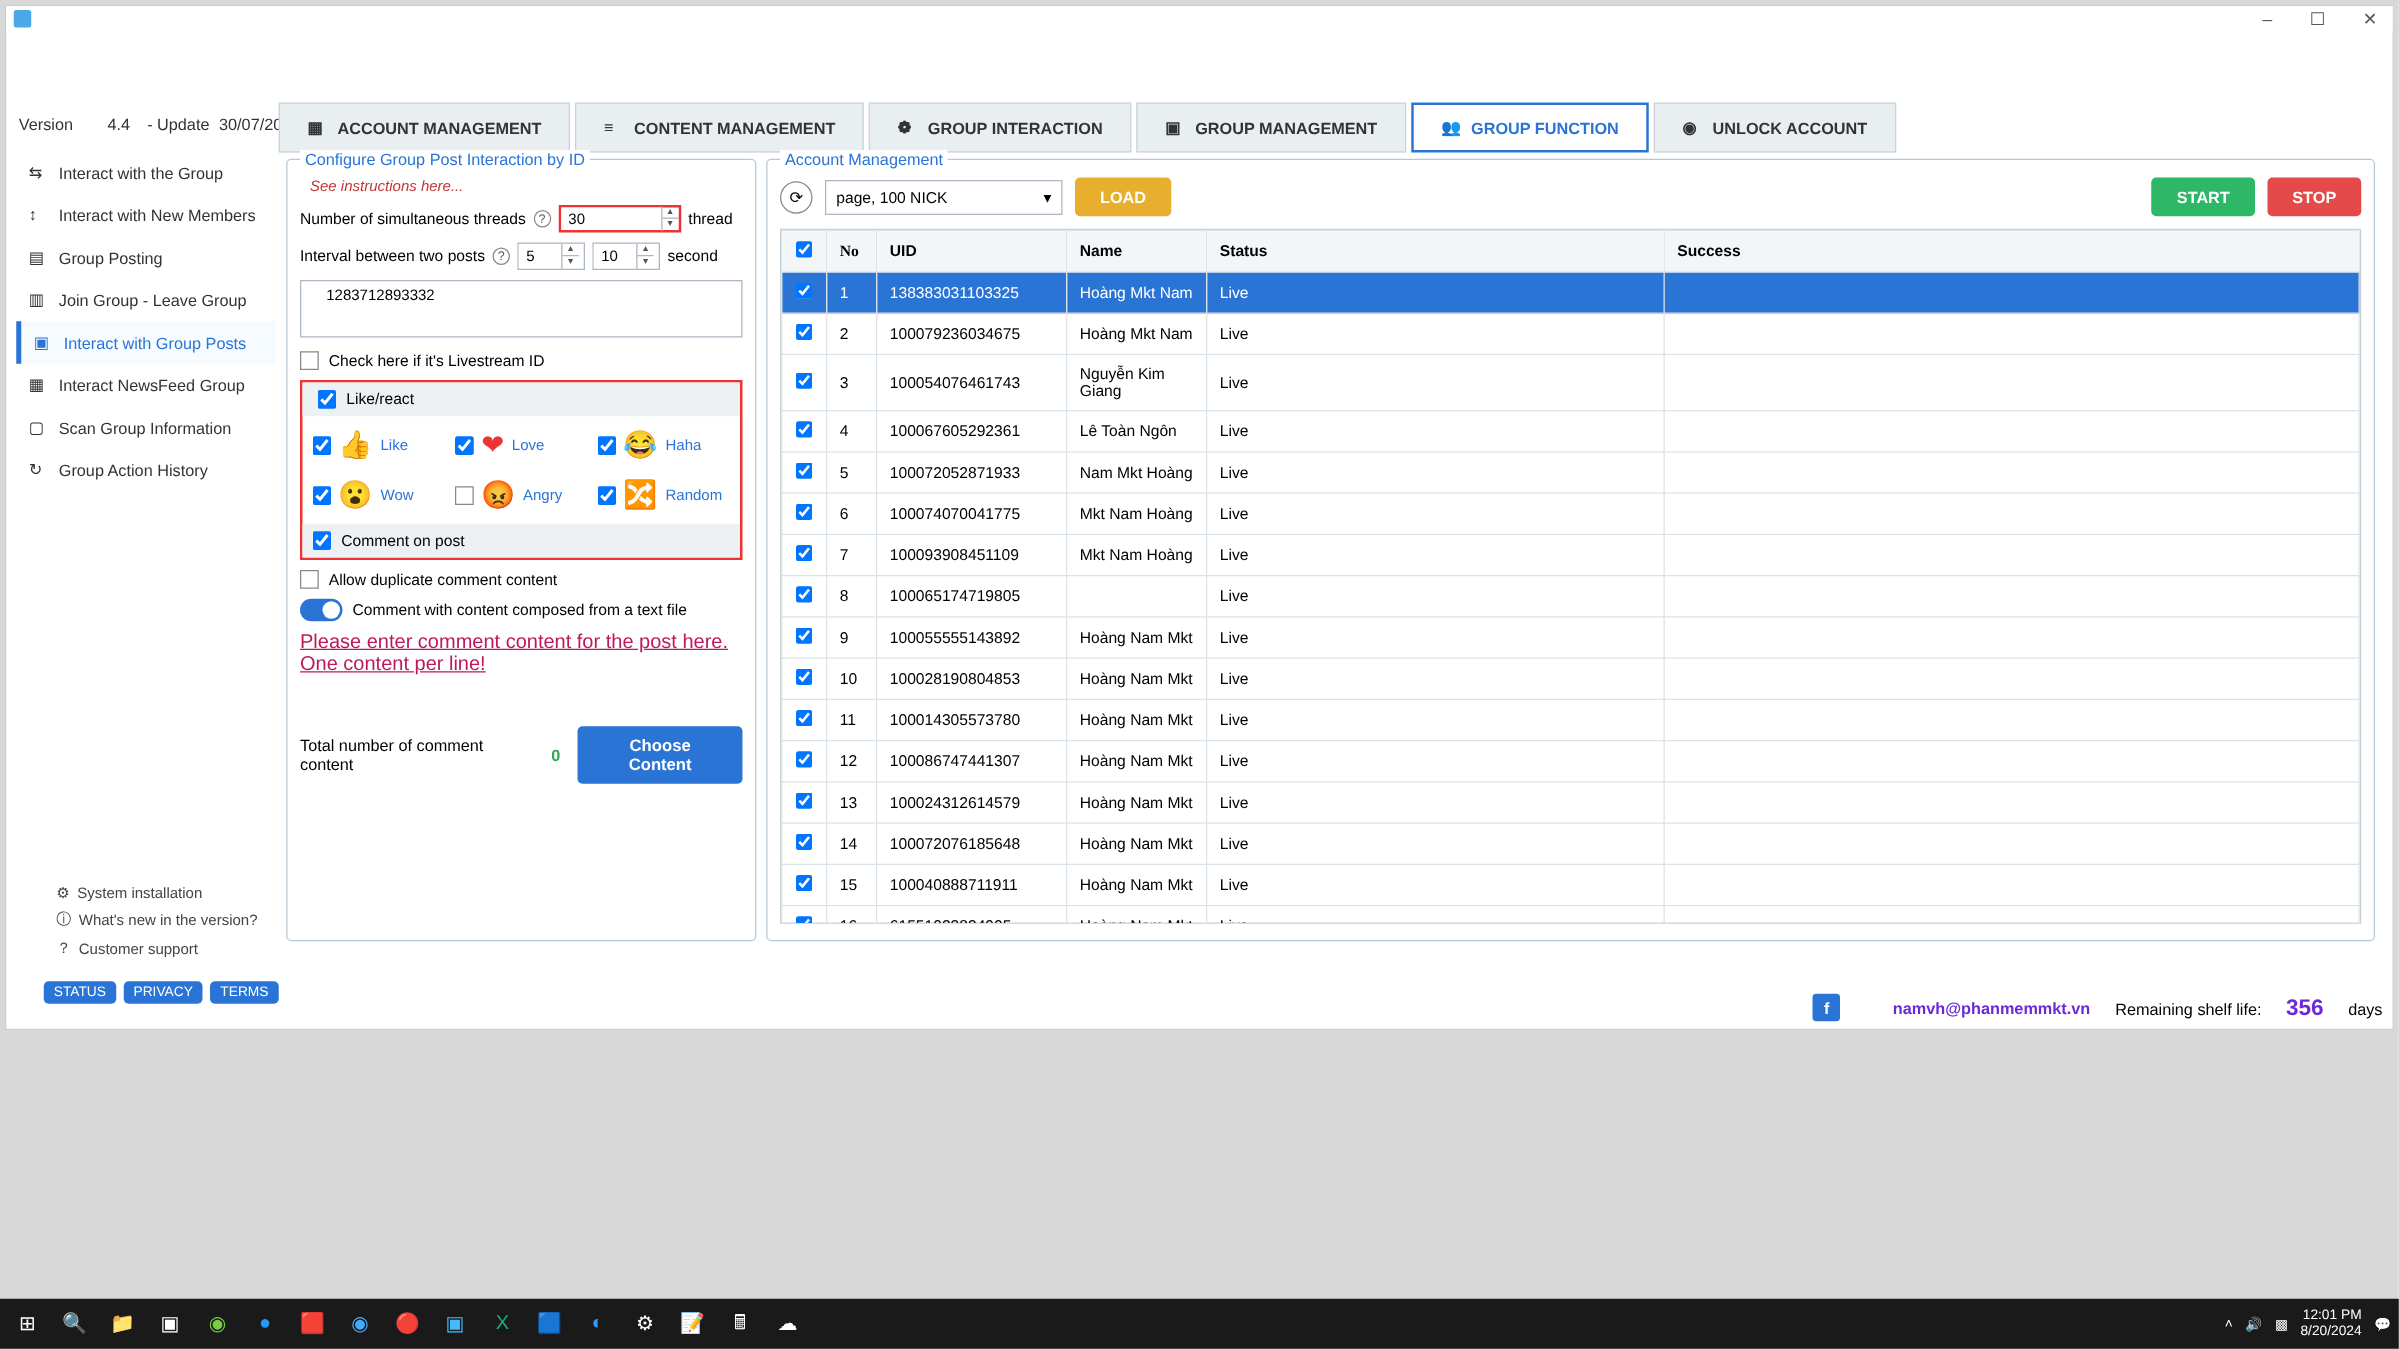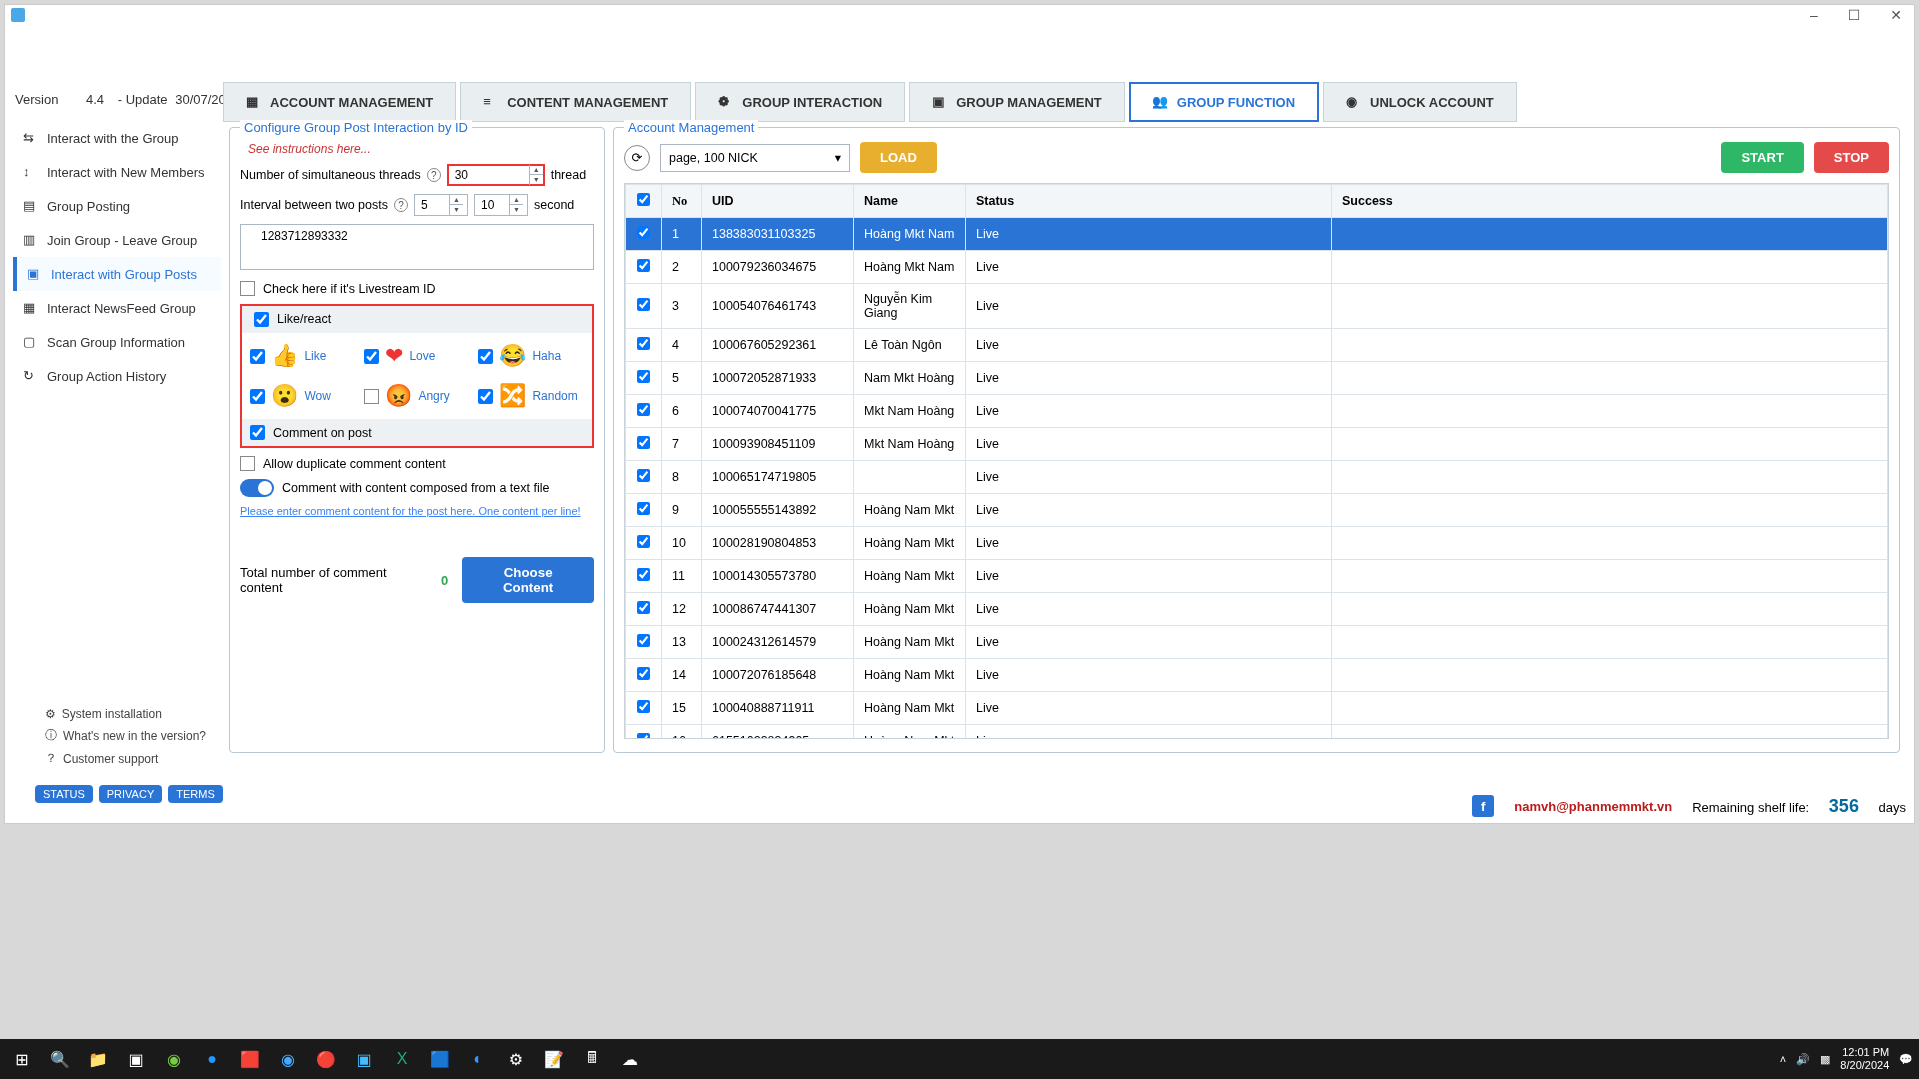--- a/index.html
+++ b/index.html
@@ -57,21 +57,21 @@
 .chk { width: 15px; height: 15px; }
 .react-block { border: 2px solid #e33; padding: 0; margin-bottom: 8px; }
 .react-head { background: #eef1f4; padding: 6px 12px; display: flex; align-items: flex-start; gap: 8px; font-size: 12.5px; }
 .react-grid { display: grid; grid-template-columns: repeat(3, 1fr); padding: 10px 8px; gap: 14px 8px; }
 .react-cell { display: flex; align-items: center; gap: 6px; }
 .react-cell .emj { font-size: 22px; }
 .react-cell .lbl { color: #2a74d6; font-size: 12px; }
 .comment-head { background: #eef1f4; padding: 6px 8px; display: flex; align-items: center; gap: 8px; font-size: 12.5px; }
 .toggle { width: 34px; height: 18px; background: #2a74d6; border-radius: 9px; position: relative; }
 .toggle::after { content: ""; position: absolute; right: 2px; top: 2px; width: 14px; height: 14px; background: #fff; border-radius: 50%; }
-.link { color: #3b82f6; text-decoration: underline; font-size: 11px; cursor: pointer; }
+.link { color: #be185d; text-decoration: underline; font-size: 16px; cursor: pointer; }
 .total-row { display: flex; align-items: center; gap: 14px; margin-top: 40px; }
 .total-row .cnt { color: #2fa84f; font-weight: 600; }
 .btn-choose { background: #2a74d6; color: #fff; padding: 8px 16px; border: none; border-radius: 4px; font-weight: 600; cursor: pointer; margin-left: auto; }
 
 .account { left: 608px; top: 122px; right: 14px; height: 626px; }
 .acc-top { display: flex; align-items: center; gap: 10px; margin-bottom: 10px; }
 .refresh { width: 26px; height: 26px; border: 1px solid #888; border-radius: 50%; display: flex; align-items: center; justify-content: center; cursor: pointer; }
 .acc-select { border: 1px solid #aab6c2; height: 28px; width: 190px; padding: 0 8px; display: flex; align-items: center; justify-content: space-between; font-size: 12.5px; cursor: pointer; }
 .btn { border: none; padding: 8px 20px; border-radius: 4px; font-weight: 700; cursor: pointer; font-size: 13px; }
 .btn-load { background: #e8af2e; color: #fff; }
@@ -87,22 +87,22 @@
 .grid .ckcol { width: 36px; text-align: center; }
 .grid .nocol { width: 40px; font-family: Liberation Serif, serif; }
 .grid .uidcol { width: 152px; }
 .grid .namecol { width: 112px; }
 .grid .statcol { width: 366px; }
 .grid .succol { width: auto; }
 .grid-scroll { height: 556px; overflow-y: scroll; }
 
 .footer { position: absolute; left: 8px; right: 8px; bottom: 6px; display: flex; align-items: center; justify-content: flex-end; gap: 20px; font-size: 13px; }
 .fb { width: 22px; height: 22px; background: #2a74d6; color: #fff; font-weight: 700; display: flex; align-items: center; justify-content: center; border-radius: 3px; }
-.footer .email { color: #b91c1c; font-weight: 600; }
-.footer .shelf strong { color: #0369a1; font-size: 18px; margin: 12px 16px; }
+.footer .email { color: #6d28d9; font-weight: 600; margin-left: 22px; }
+.footer .shelf strong { color: #6d28d9; font-size: 18px; margin: 12px 16px; }
 
 .taskbar { position: absolute; left: 0; right: 0; bottom: 0; height: 40px; background: #1a1a1a; display: flex; align-items: center; padding: 0 6px; gap: 6px; }
 .taskbar .titem { width: 32px; height: 32px; display: flex; align-items: center; justify-content: center; color: #fff; font-size: 16px; cursor: pointer; }
 .taskbar .tray { margin-left: auto; display: flex; align-items: center; gap: 10px; color: #fff; font-size: 11px; }
 .taskbar .clock { text-align: right; line-height: 1.2; }
 
 .unchecked-chk { appearance: none; width: 15px; height: 15px; border: 1px solid #888; background: #fff; }
 </style>
 </head>
 <body>

